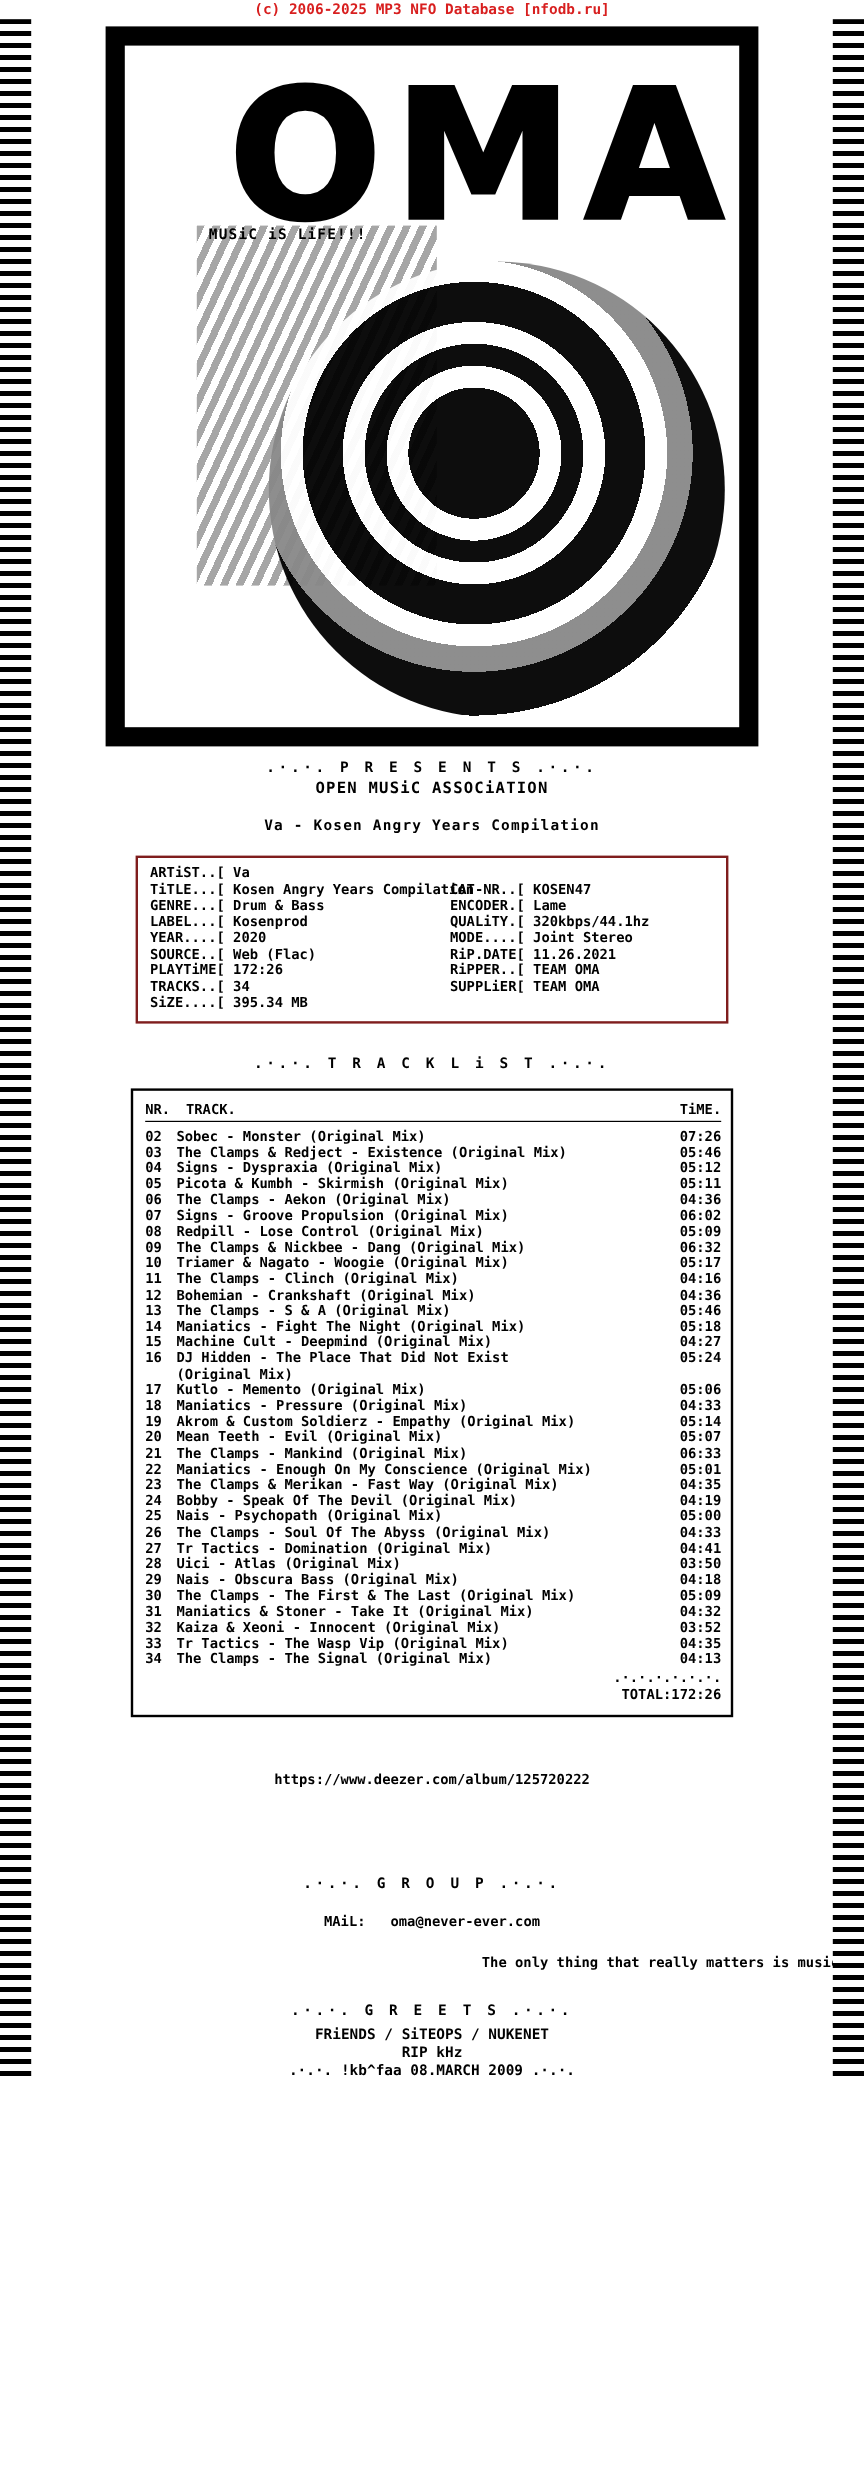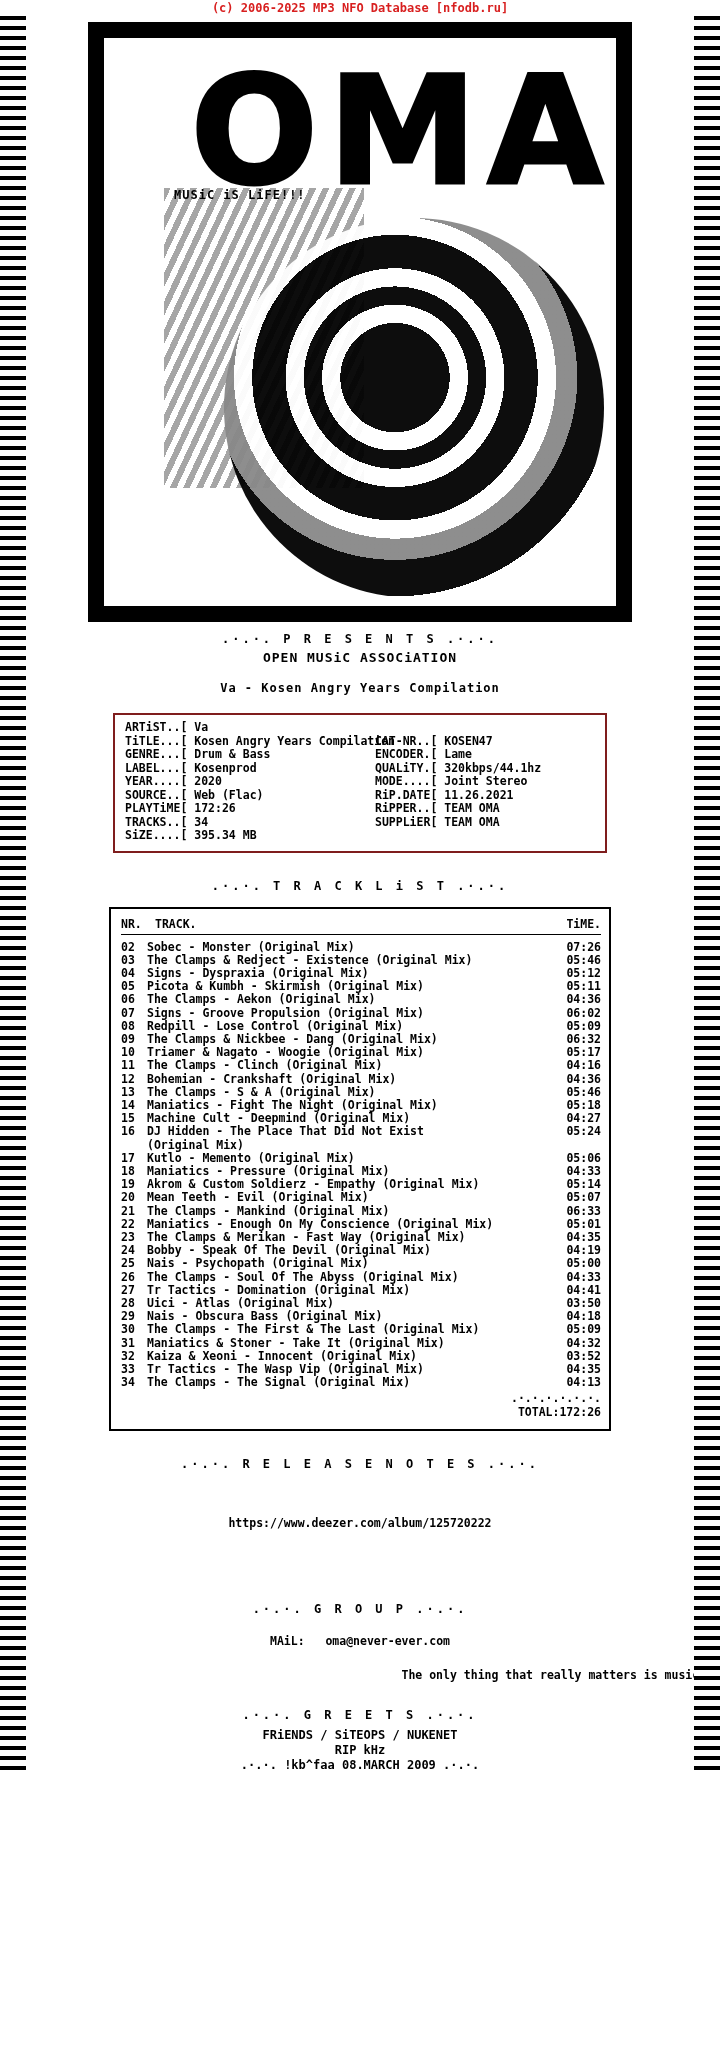--- a/index.html
+++ b/index.html
@@ -315,21 +315,20 @@
           <div class="trow">
             <span class="n">34</span>
             <span class="t">The Clamps - The Signal (Original Mix)</span>
             <span class="d">04:13</span>
           </div>
         </div>
       <div class="tdots">.·.·.·.·.·.·.</div>
       <div class="ttotal">TOTAL:172:26</div>
     </div>
 
-    <div class="section-title orn">.·.·. R E L E A S E  N O T E S .·.·.</div>
     <div class="notesbox">
       <div class="url">https://www.deezer.com/album/125720222</div>
     </div>
 
     <div class="section-title orn">.·.·. G R O U P .·.·.</div>
     <div class="grouptxt">
       <span>MAiL:</span>
       &nbsp;
       <span>oma@never-ever.com</span>
     </div>

